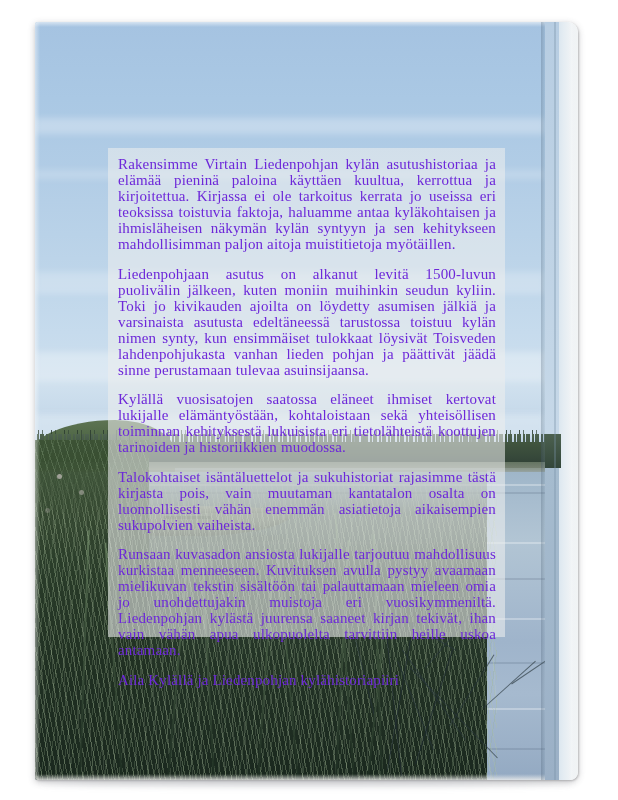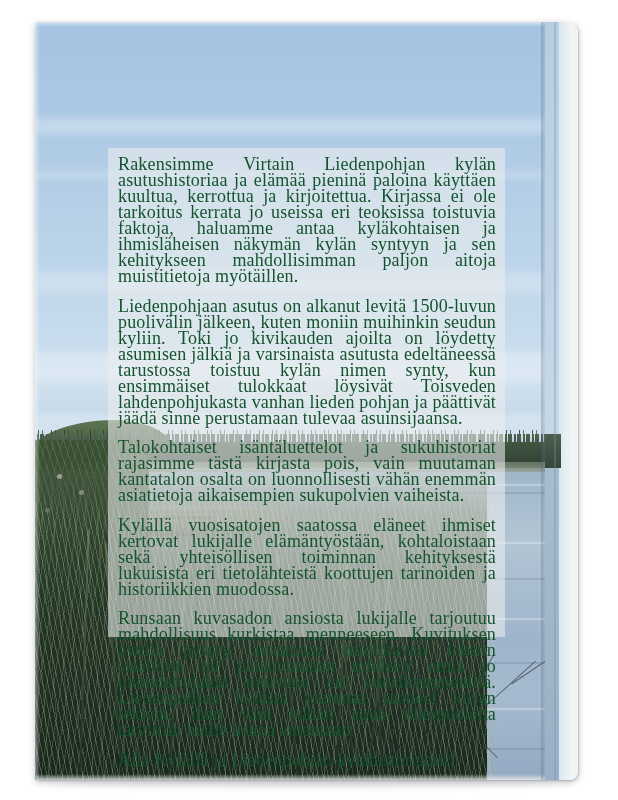--- a/index.html
+++ b/index.html
@@ -355,23 +355,23 @@
     background: rgba(236,238,238,0.58);
     box-shadow: 0 0 0 0 rgba(0,0,0,0);
     padding: 0;
     box-sizing: border-box;
   }
   .textinner {
     position: absolute;
     left: 10px;
     top: 8px;
     width: 378px;
-    color: #14532d;
+    color: #6d28d9;
     font-family: "Liberation Serif", serif;
-    font-size: 18px;
+    font-size: 15px;
     line-height: 16.0px;
     text-align: justify;
     text-justify: inter-word;
     letter-spacing: 0.01em;
   }
   .textinner p {
     margin: 0 0 13.5px 0;
     text-align: justify;
   }
   .textinner p:last-of-type { margin-bottom: 0; }
@@ -468,22 +468,22 @@
       <div class="reed-blade" style="left:44px;  height:250px; transform:rotate(2deg);"></div>
 
       <div class="cover-edge-top"></div>
       <div class="cover-edge-left"></div>
       <div class="cover-edge-bottom"></div>
 
       <div class="textpanel">
         <div class="textinner">
           <p>Rakensimme Virtain Liedenpohjan kylän asutushistoriaa ja elämää pieninä paloina käyttäen kuultua, kerrottua ja kirjoitettua. Kirjassa ei ole tarkoitus kerrata jo useissa eri teoksissa toistuvia faktoja, haluamme antaa kyläkohtaisen ja ihmisläheisen näkymän kylän syntyyn ja sen kehitykseen mahdollisimman paljon aitoja muistitietoja myötäillen.</p>
           <p>Liedenpohjaan asutus on alkanut levitä 1500-luvun puolivälin jälkeen, kuten moniin muihinkin seudun kyliin. Toki jo kivikauden ajoilta on löydetty asumisen jälkiä ja varsinaista asutusta edeltäneessä tarustossa toistuu kylän nimen synty, kun ensimmäiset tulokkaat löysivät Toisveden lahdenpohjukasta vanhan lieden pohjan ja päättivät jäädä sinne perustamaan tulevaa asuinsijaansa.</p>
+          <p>Kylällä vuosisatojen saatossa eläneet ihmiset kertovat lukijalle elämäntyöstään, kohtaloistaan sekä yhteisöllisen toiminnan kehityksestä lukuisista eri tietolähteistä koottujen tarinoiden ja historiikkien muodossa.</p>
           <p>Talokohtaiset isäntäluettelot ja sukuhistoriat rajasimme tästä kirjasta pois, vain muutaman kantatalon osalta on luonnollisesti vähän enemmän asiatietoja aikaisempien sukupolvien vaiheista.</p>
-          <p>Kylällä vuosisatojen saatossa eläneet ihmiset kertovat lukijalle elämäntyöstään, kohtaloistaan sekä yhteisöllisen toiminnan kehityksestä lukuisista eri tietolähteistä koottujen tarinoiden ja historiikkien muodossa.</p>
           <p>Runsaan kuvasadon ansiosta lukijalle tarjoutuu mahdollisuus kurkistaa menneeseen. Kuvituksen avulla pystyy avaamaan mielikuvan tekstin sisältöön tai palauttamaan mieleen omia jo unohdettujakin muistoja eri vuosikymmeniltä. Liedenpohjan kylästä juurensa saaneet kirjan tekivät, ihan vain vähän apua ulkopuolelta tarvittiin heille uskoa antamaan.</p>
           <p class="signature">Aila Kylällä ja Liedenpohjan kylähistoriapiiri</p>
         </div>
       </div>
 
     </div>
 
     <div class="spine-fold"></div>
     <div class="spine-face"></div>
     <div class="spine-photo-bleed" style="top:0; height:412px; background:linear-gradient(to bottom,#b7cde2,#c6d8e8);"></div>

